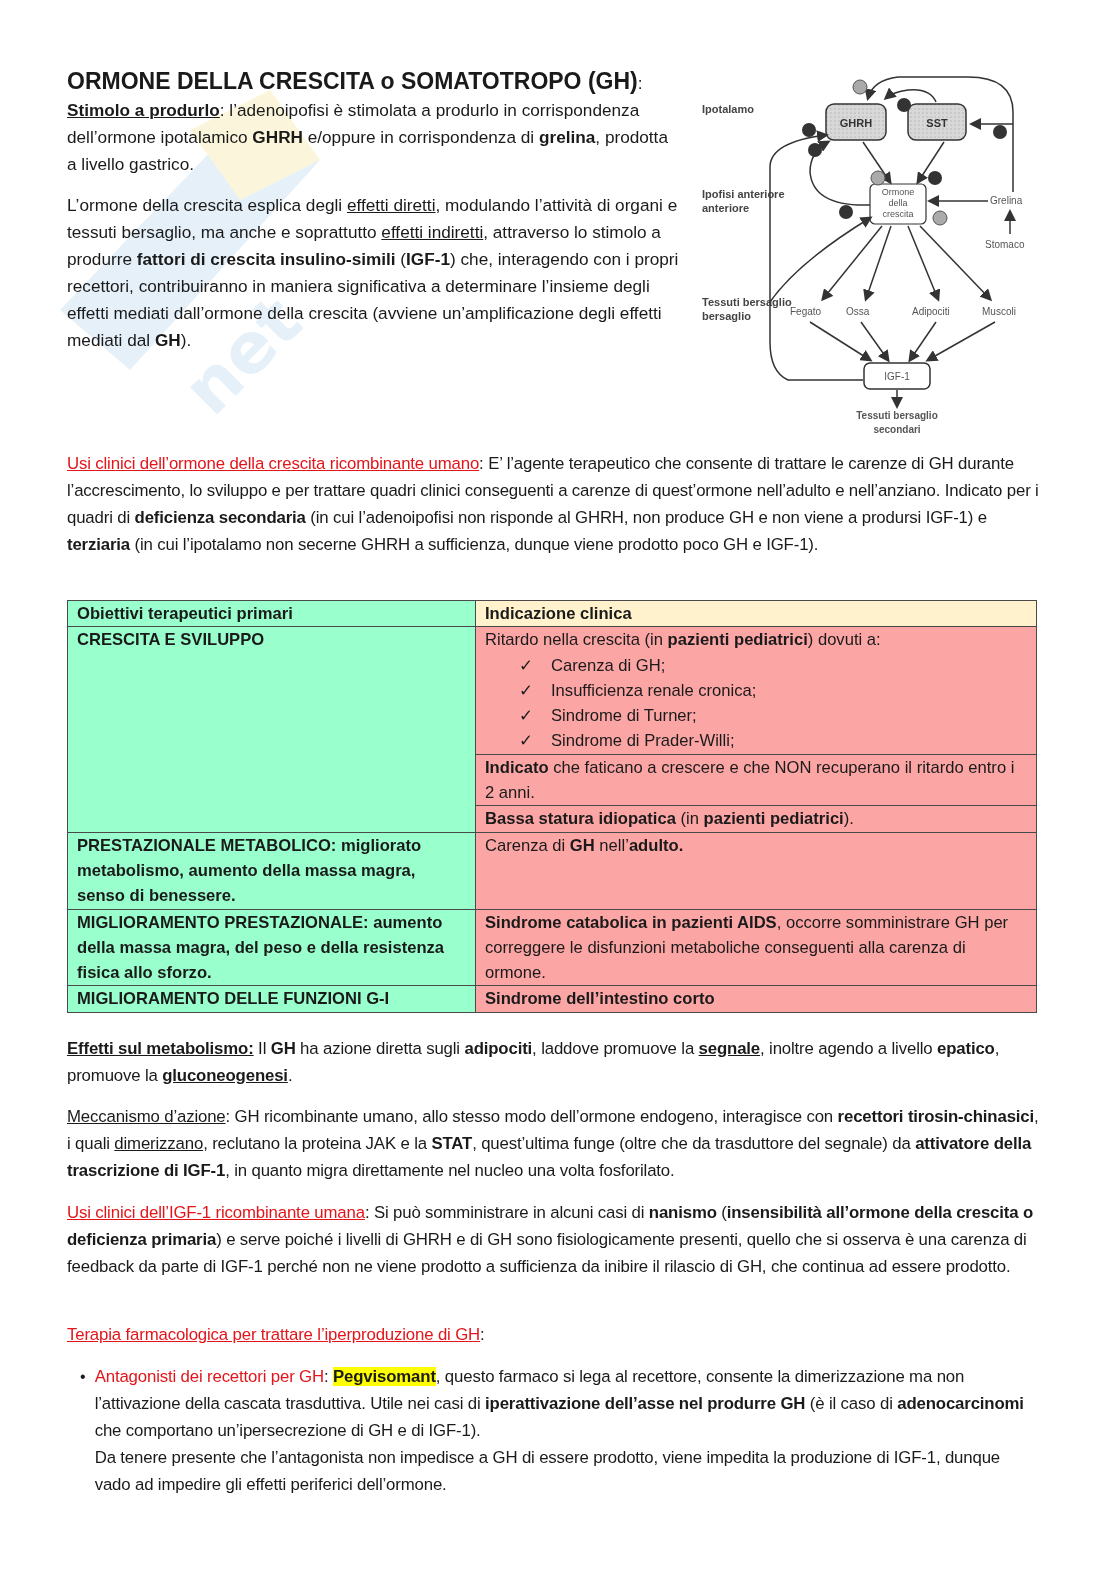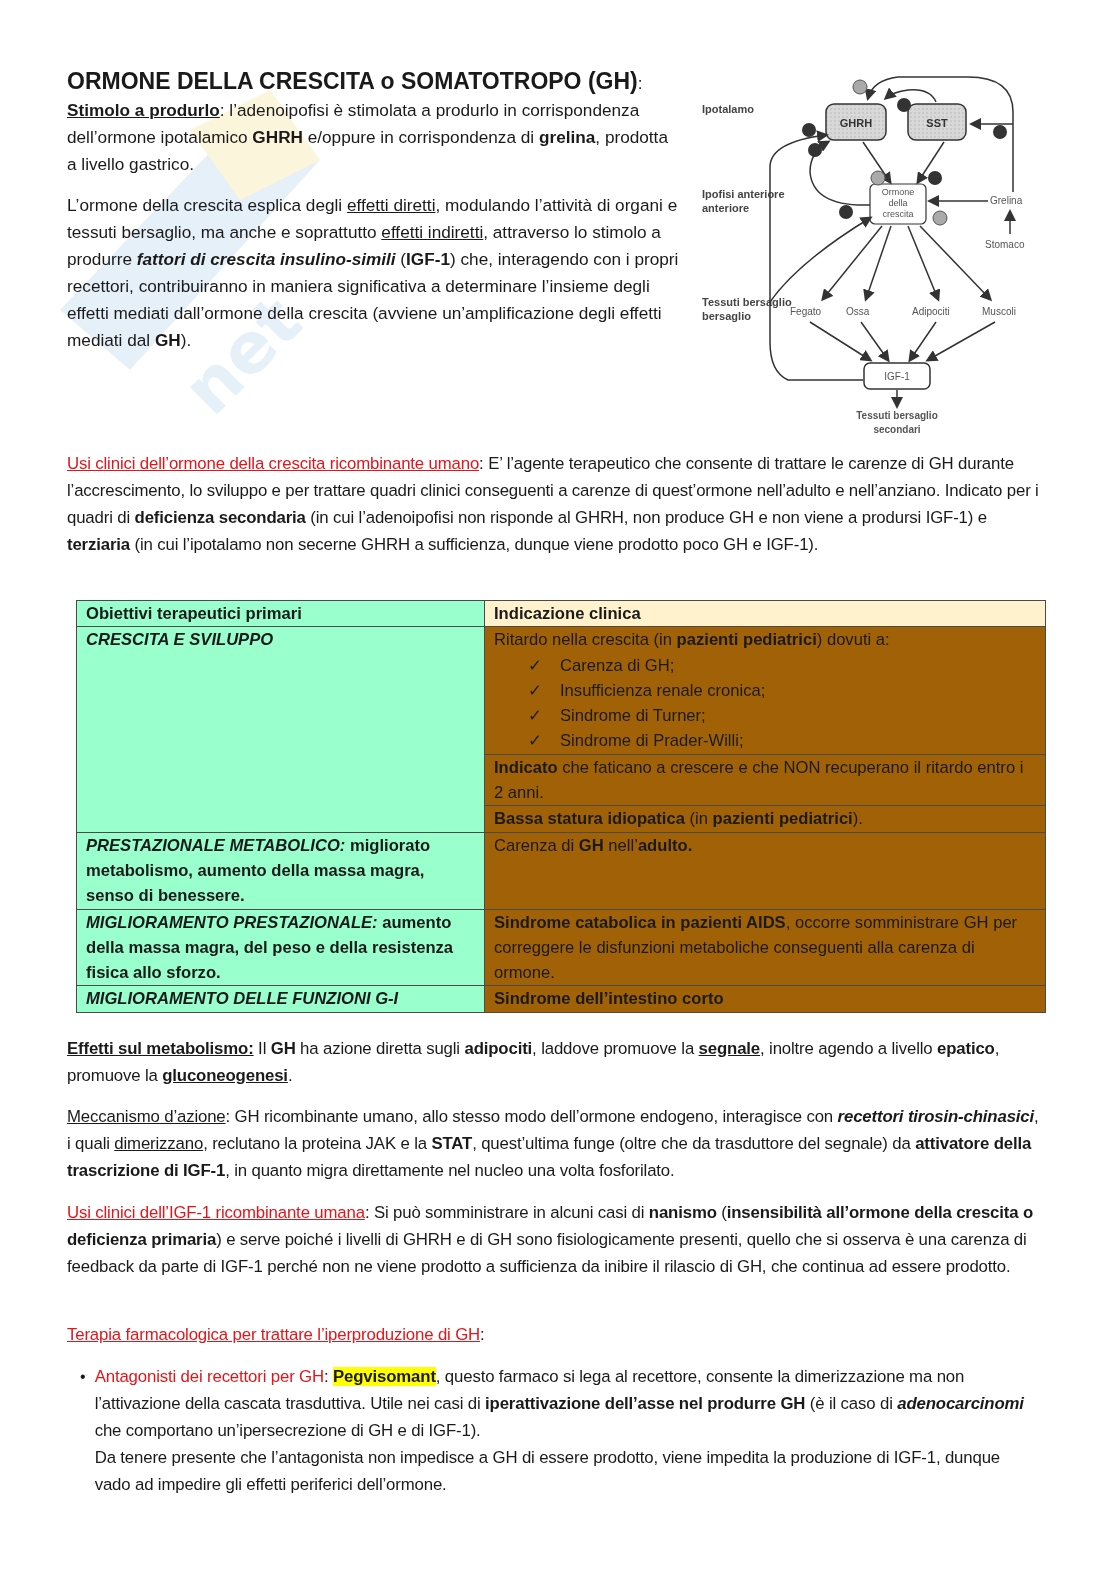--- a/index.html
+++ b/index.html
@@ -7,39 +7,39 @@
     width: 1116px; height: 1579px; position: relative; overflow: hidden;
     font-family: "Liberation Sans", sans-serif; color: #1a1a1a;
   }
   .watermark {
     position: absolute; left: 20px; top: 70px; width: 470px; height: 380px;
     pointer-events: none; opacity: 0.35;
   }
   p { margin: 0; font-size: 17.2px; line-height: 27px; }
   .b { font-weight: bold; }
   .u { text-decoration: underline; }
-  .i { font-style: italic; }
+  .i { }
   .red { color: #e3151a; }
   .hl { background: #ffff00; }
   .intro { position: absolute; left: 67px; top: 68px; width: 615px; }
   .intro p { font-size: 17.2px; line-height: 27px; }
   .title { font-size: 23px; font-weight: bold; }
   .gap { height: 14px; }
   .diagram { position: absolute; left: 698px; top: 72px; width: 345px; height: 370px; }
   .sec { position: absolute; left: 67px; width: 975px; }
   .sec p { font-size: 16.8px; line-height: 27px; letter-spacing: -0.15px; }
 
   table.ther {
-    position: absolute; left: 76px; top: 600px; width: 970px;
+    position: absolute; left: 67px; top: 600px; width: 970px;
     border-collapse: collapse; font-size: 16.6px; line-height: 25.3px;
   }
   table.ther td { border: 1px solid #4a4a4a; vertical-align: top; padding: 0 9px; }
   td.lc { background: #99ffcc; width: 389px; }
   td.hd-r { background: #fff2cc; }
-  td.rc { background: #a16207; }
+  td.rc { background: #fca5a5; }
   .chk { list-style: none; margin: 0; padding: 0 0 0 34px; }
   .chk li { display: flex; }
   .chk li .ck { width: 32px; display: inline-block; }
 
   .bullet-row { position: absolute; left: 80px; top: 1363px; width: 960px; display: flex; }
   .bullet-dot { width: 34px; font-size: 16px; line-height: 27px; }
   .bullet-body p { font-size: 16.8px; line-height: 27px; letter-spacing: -0.15px; }
 </style>
 </head>
 <body>

